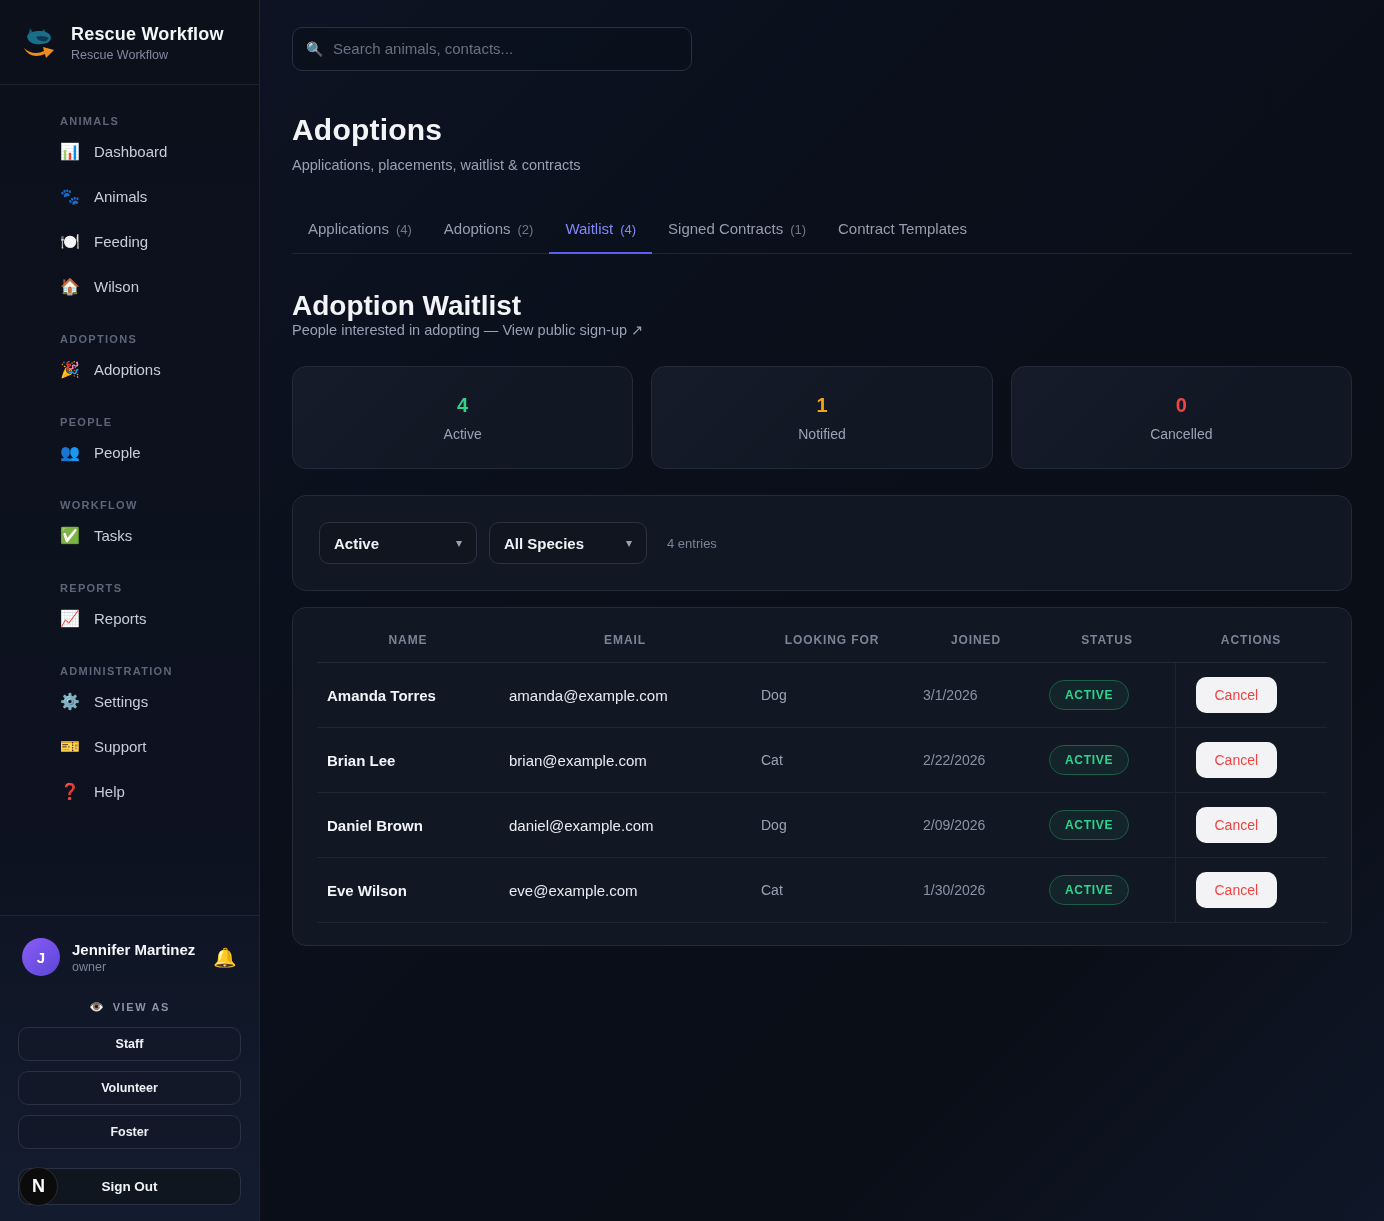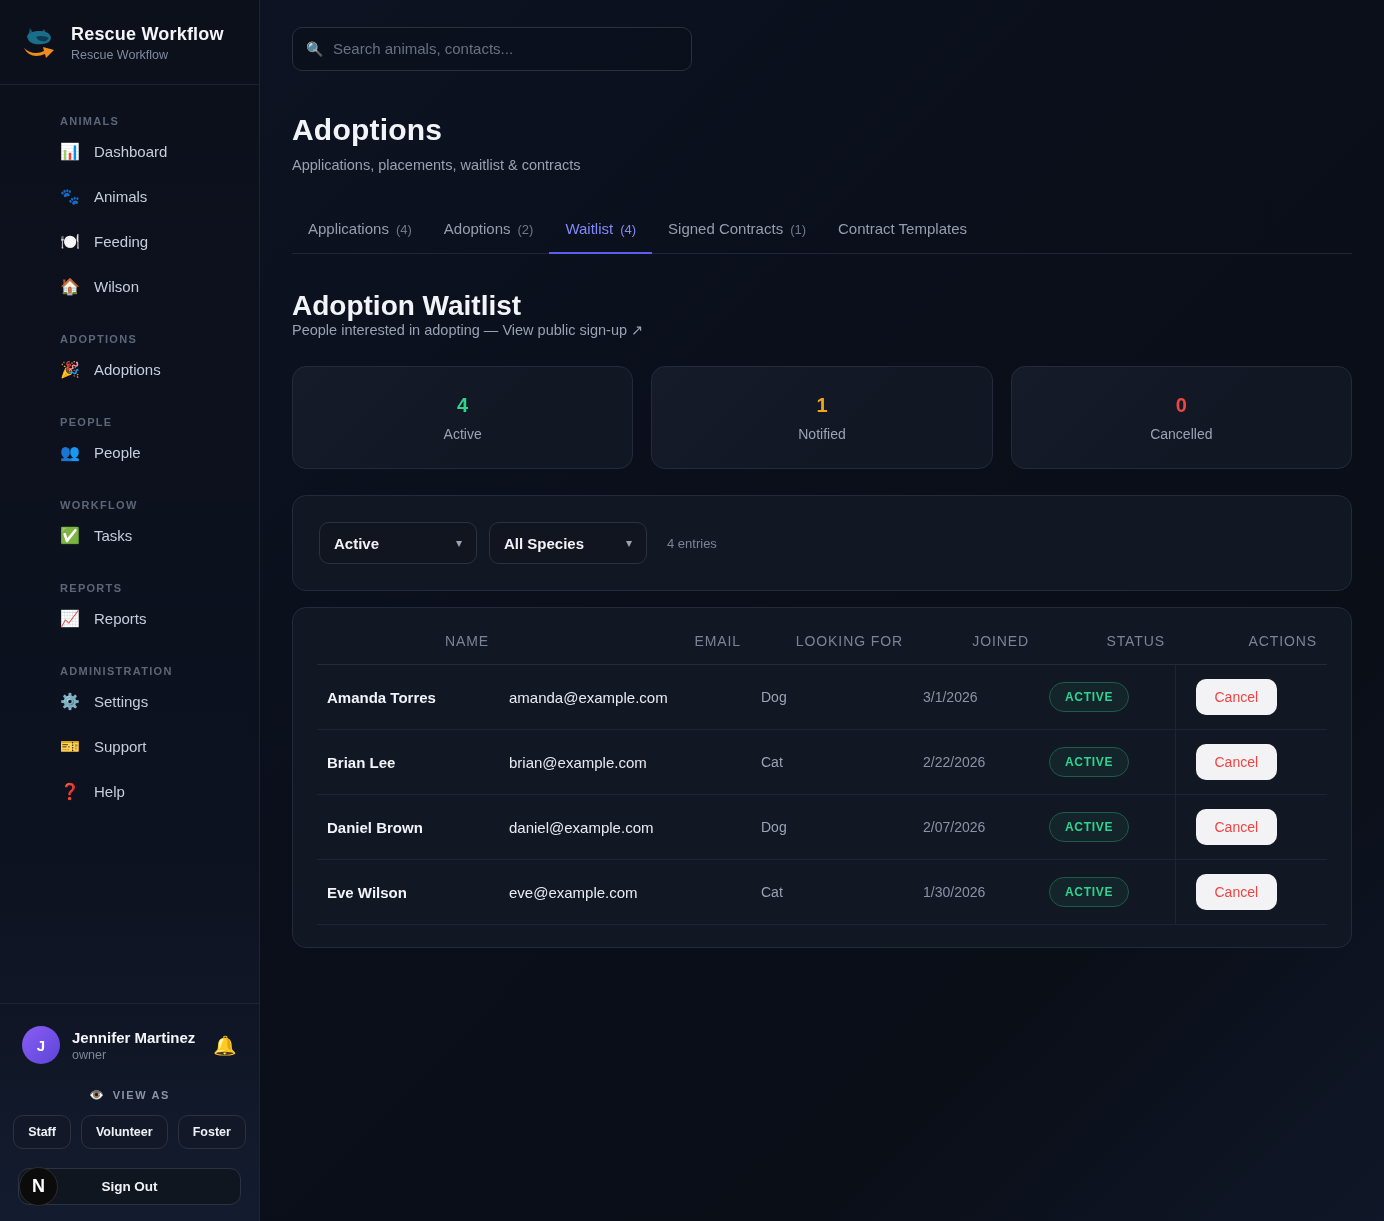--- a/index.html
+++ b/index.html
@@ -30,21 +30,21 @@
     background:linear-gradient(135deg,#8b5cf6,#5b46d6); color:#fff; font-size:15px;
     font-weight:bold; display:flex; align-items:center; justify-content:center; }
   .user-meta { flex:1; }
   .user-name { font-size:15px; font-weight:bold; color:#f3f5f9; }
   .user-role { font-size:12.5px; color:#7d8698; margin-top:2px; }
   .bell { font-size:19px; cursor:pointer; }
   .view-as { display:flex; align-items:center; justify-content:center; gap:7px;
     font-size:11px; font-weight:bold; letter-spacing:1.6px; color:#8a93a6;
     margin-bottom:13px; }
   .view-as .eye { font-size:12px; }
-  .roles { display:flex; justify-content:center; gap:10px; margin-bottom:19px; }
+  .roles { display:flex; justify-content:center; gap:10px; margin-bottom:19px;flex-direction:column; }
   .role-btn { padding:9px 14px; border-radius:10px; border:1px solid #2a3142;
     background:#121828; color:#eef1f6; font-size:12.5px; font-weight:bold; cursor:pointer; }
   .signout { width:100%; height:37px; border-radius:11px; border:1px solid #2a3344;
     background:#10161f; color:#f0f2f7; font-size:13.5px; font-weight:bold; cursor:pointer; }
   .dev-badge { position:absolute; left:19px; bottom:15px; width:39px; height:39px;
     border-radius:50%; background:#0b0b0c; border:1px solid #2d2d30; color:#fff;
     font-size:18px; font-weight:bold; display:flex; align-items:center;
     justify-content:center; z-index:5; cursor:pointer; }
 
   
@@ -91,21 +91,21 @@
   .f-select { width:158px; height:42px; border-radius:10px; border:1px solid #2b3242;
     background:#10151f; display:flex; align-items:center; justify-content:space-between;
     padding:0 14px; cursor:pointer; }
   .f-select .val { font-size:15px; font-weight:bold; color:#f0f2f7; }
   .f-select .chev { font-size:12px; color:#9aa3b5; }
   .entries { font-size:13px; color:#7b8496; margin-left:8px; }
 
   .table-panel { margin-top:16px; border:1px solid #232a3a; border-radius:14px;
     background:#121724; padding:6px 24px 22px; }
   table { width:100%; border-collapse:collapse; }
-  th { text-align:right; font-size:14px; font-weight:normal; letter-spacing:.9px;
+  th { text-align:center; font-size:12px; font-weight:bold; letter-spacing:.9px;
     color:#7b8496; padding:19px 10px 15px; border-bottom:1px solid #232a38; }
   td { padding:14px 10px; border-bottom:1px solid #1d2433; vertical-align:middle; }
   .col-name { width:182px; } .col-email { width:252px; } .col-look { width:162px; }
   .col-join { width:126px; } .col-status { width:136px; }
   td.c-name { font-size:15px; font-weight:bold; color:#f1f4f9; }
   td.c-email { font-size:15px; color:#e8ebf2; }
   td.c-look { font-size:14px; color:#9aa3b5; }
   td.c-join { font-size:14px; color:#8a93a6; }
   td.c-actions { border-left:1px solid #1d2433; padding-left:20px; }
   .badge { display:inline-block; padding:7px 15px; border-radius:999px;
@@ -307,21 +307,21 @@
               <td class="c-email">brian@example.com</td>
               <td class="c-look">Cat</td>
               <td class="c-join">2/22/2026</td>
               <td><span class="badge">ACTIVE</span></td>
               <td class="c-actions"><button class="cancel-btn">Cancel</button></td>
             </tr>
             <tr>
               <td class="c-name">Daniel Brown</td>
               <td class="c-email">daniel@example.com</td>
               <td class="c-look">Dog</td>
-              <td class="c-join">2/07/2026</td>
+              <td class="c-join">2/09/2026</td>
               <td><span class="badge">ACTIVE</span></td>
               <td class="c-actions"><button class="cancel-btn">Cancel</button></td>
             </tr>
             <tr>
               <td class="c-name">Eve Wilson</td>
               <td class="c-email">eve@example.com</td>
               <td class="c-look">Cat</td>
               <td class="c-join">1/30/2026</td>
               <td><span class="badge">ACTIVE</span></td>
               <td class="c-actions"><button class="cancel-btn">Cancel</button></td>

